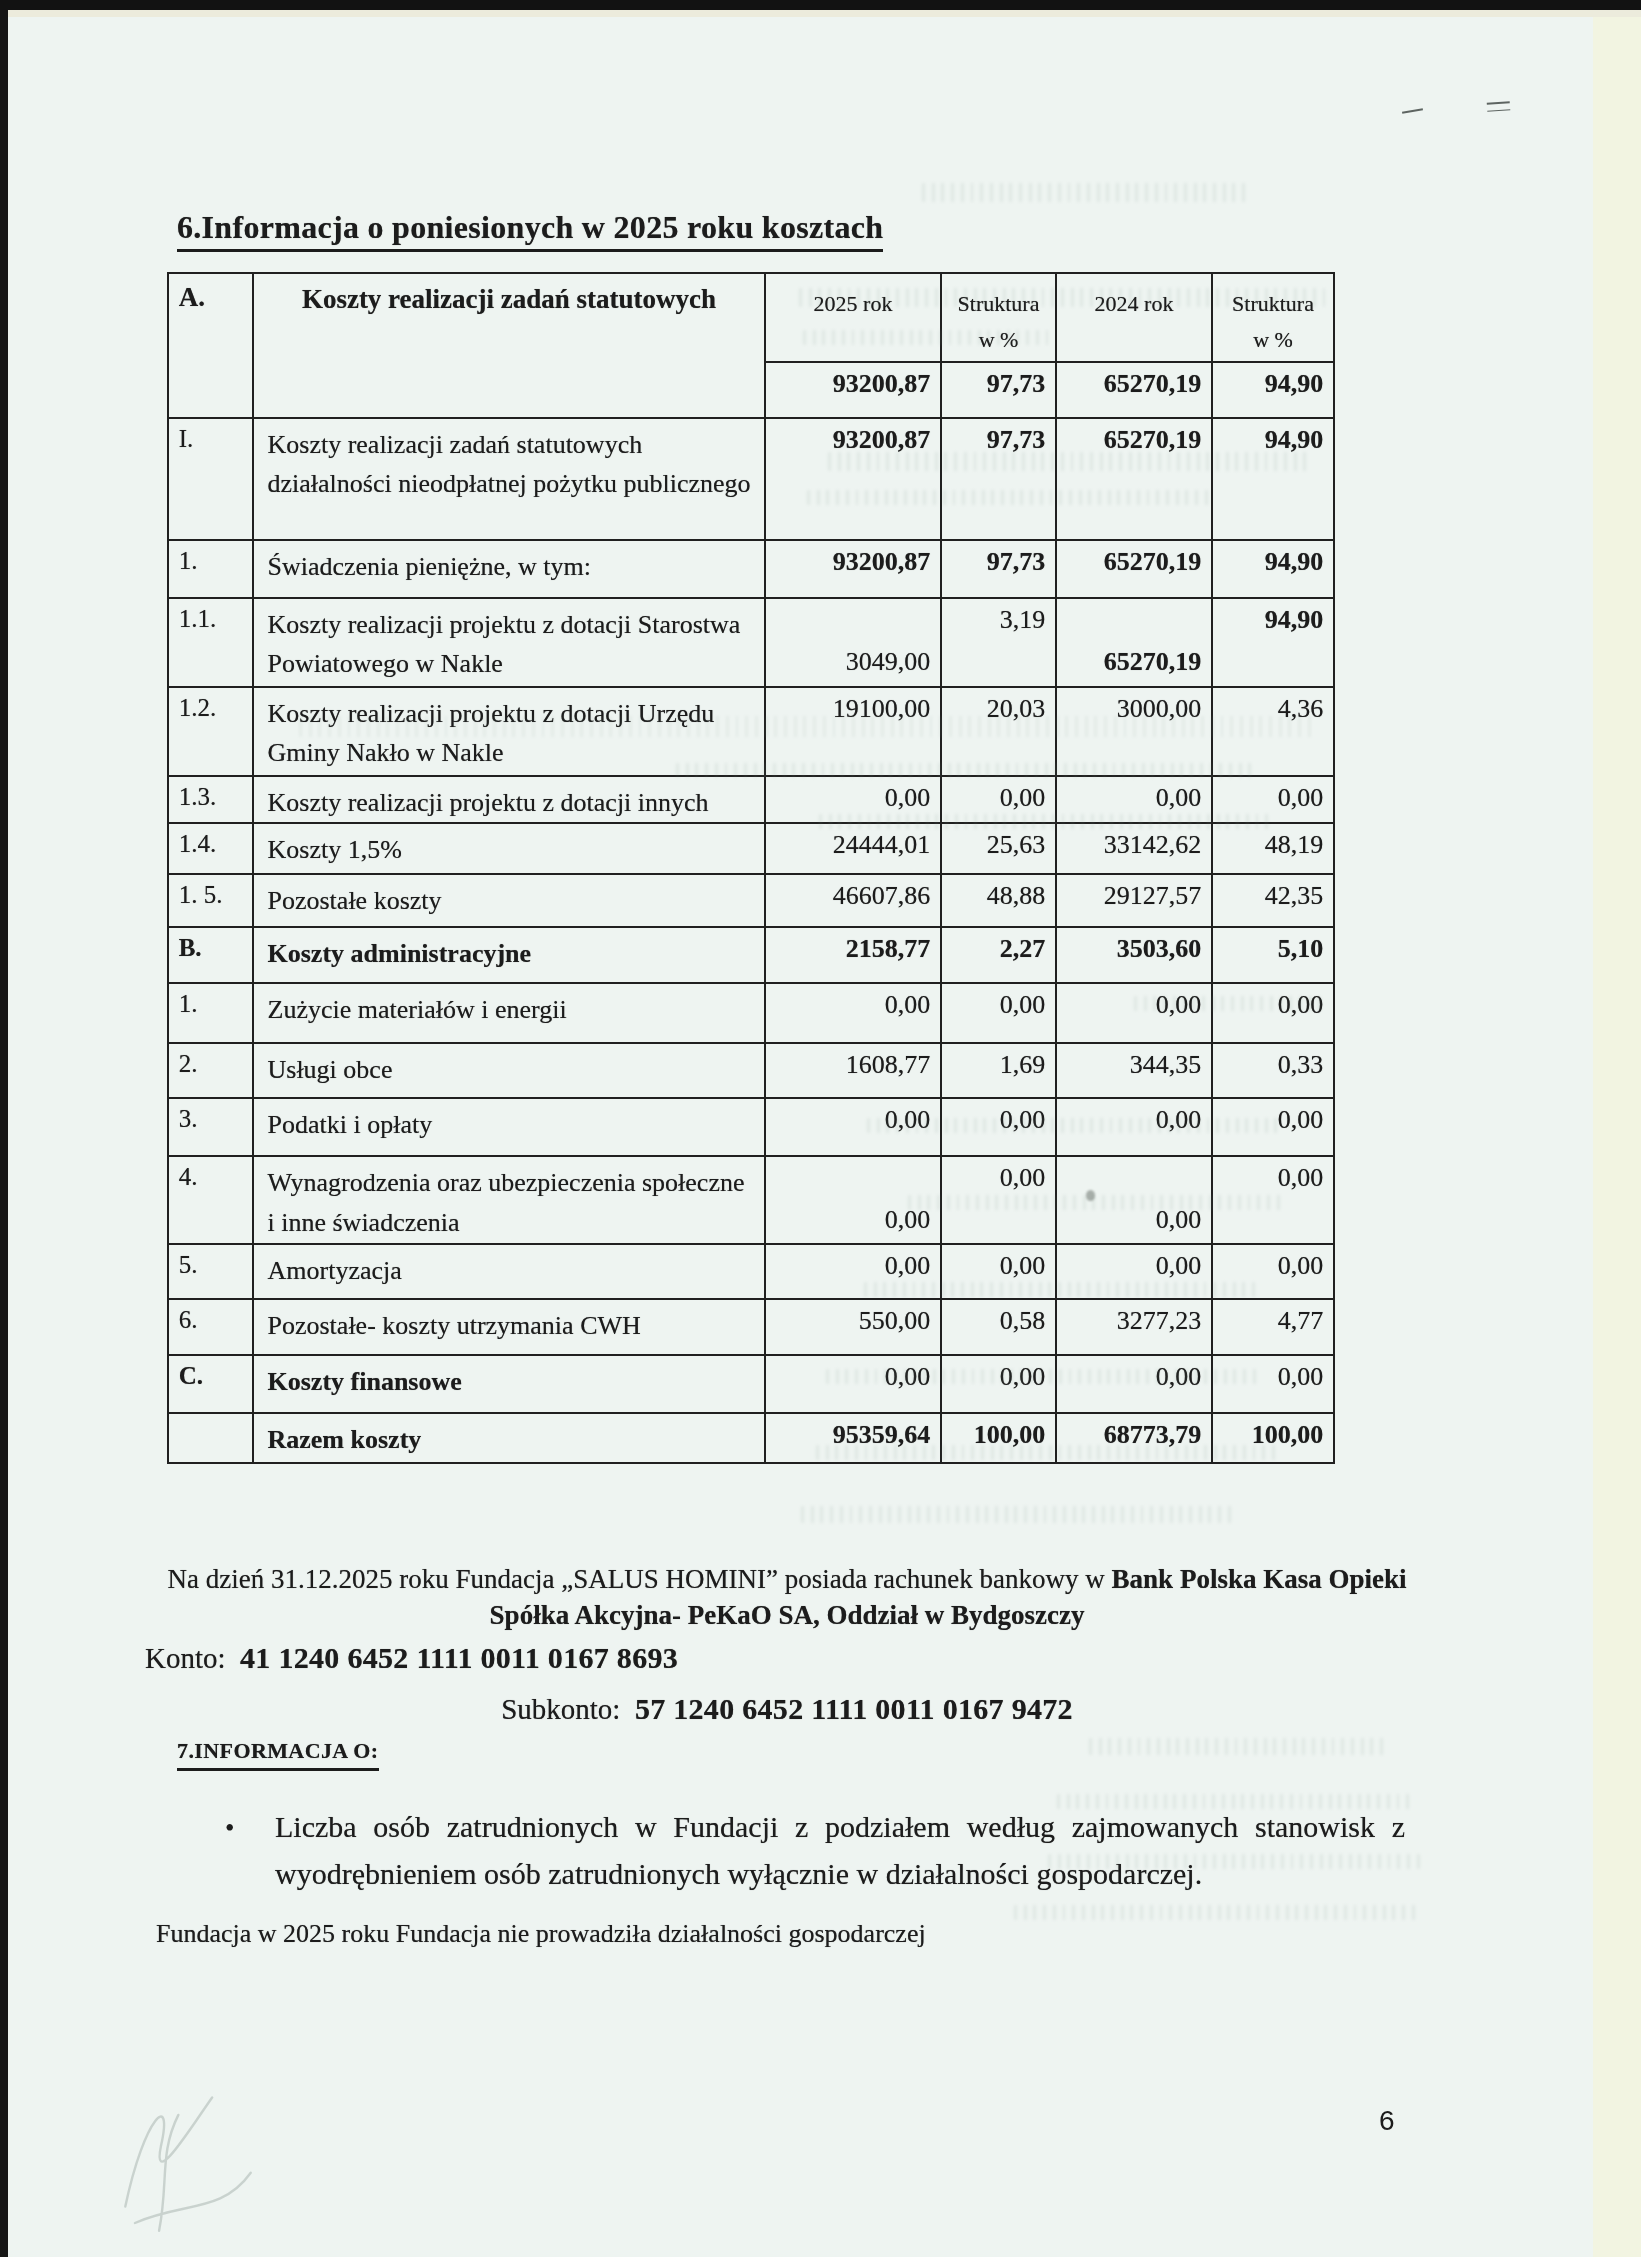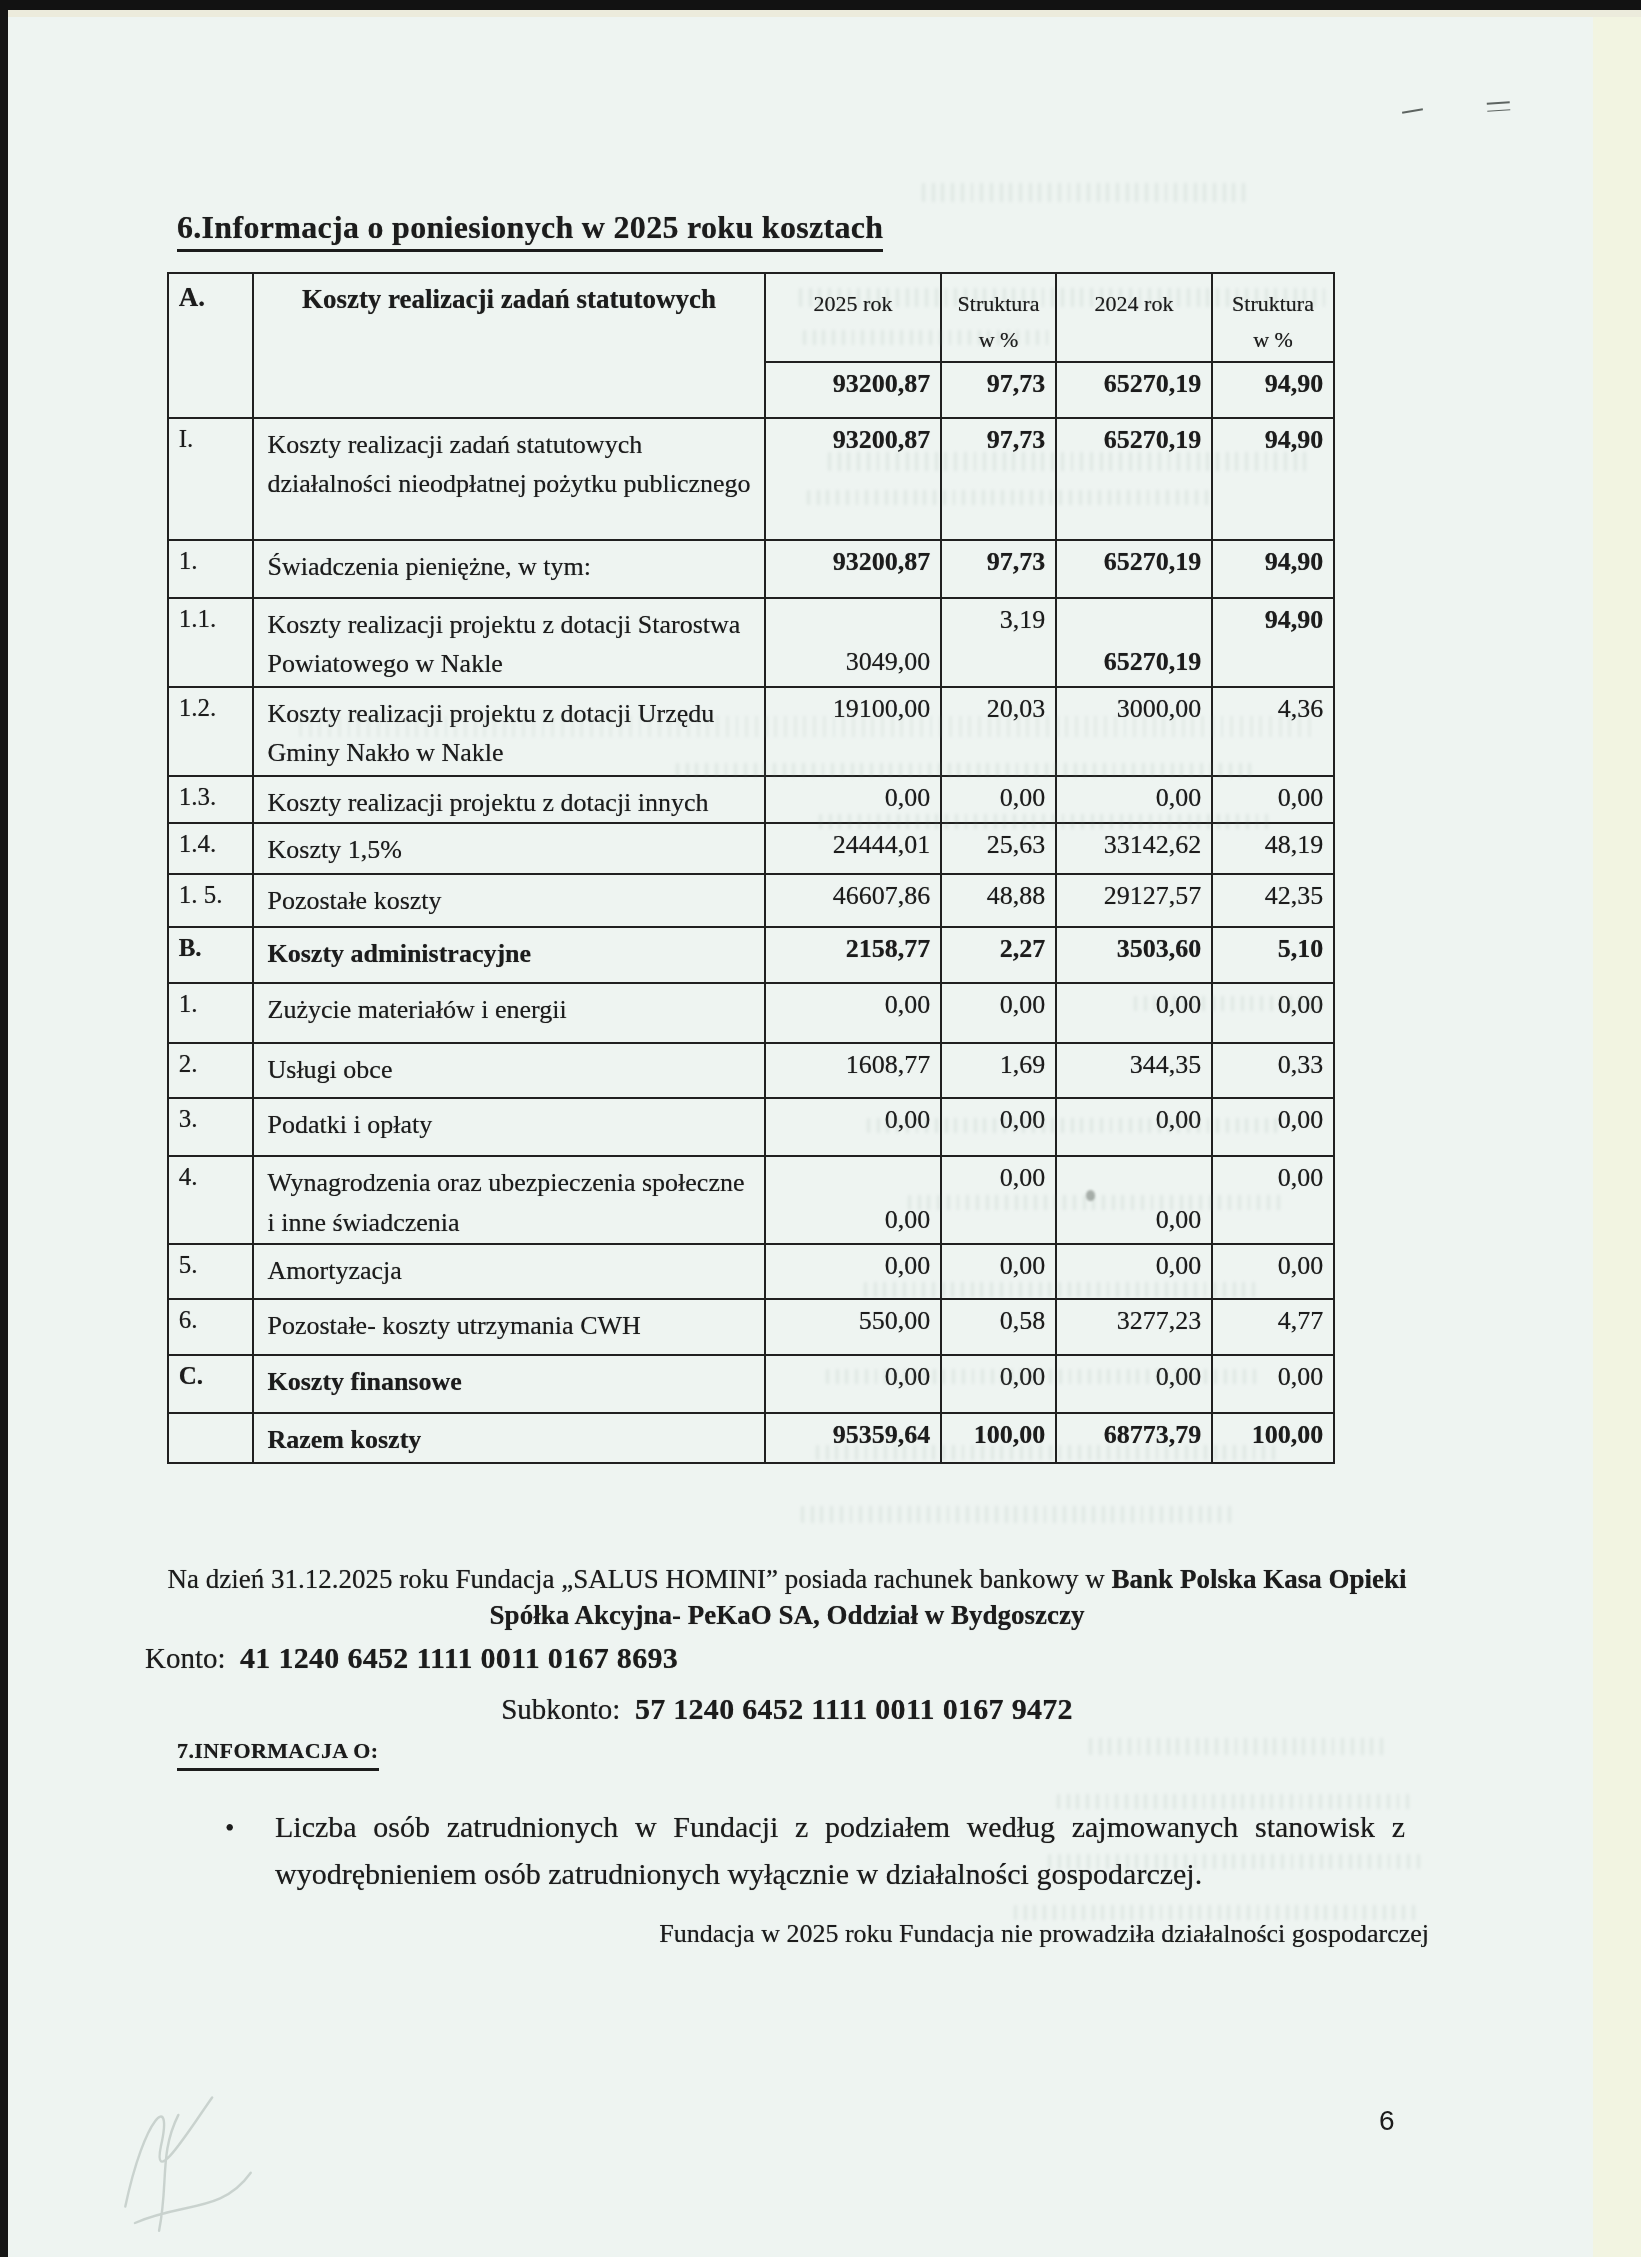--- a/index.html
+++ b/index.html
@@ -48,21 +48,21 @@
   .konto-line b,.subkonto-line b{font-size:30px;letter-spacing:0.3px;}
 
   .section7-title{
     position:absolute;left:177px;top:1738px;
     font-size:22px;font-weight:bold;letter-spacing:0.4px;
     border-bottom:3.9px solid #1c1c1c;padding-bottom:3.9px;display:inline-block;
   }
   .bullet-dot{position:absolute;left:225px;top:1813px;font-size:27px;}
   .bullet-text{position:absolute;left:275px;top:1804px;width:1130px;
     font-size:30px;line-height:1.55;text-align:justify;}
-  .note-line{position:absolute;left:145px;top:1919px;width:1284px;text-align:right;font-size:26px;}
+  .note-line{position:absolute;left:156px;top:1919px;width:1284px;text-align:left;font-size:26px;}
 
   .page-number{position:absolute;left:1379px;top:2105px;font-size:28px;
     font-family:"Liberation Sans","DejaVu Sans",sans-serif;}
 
   
   .ghost{position:absolute;height:15.4px;filter:blur(1.5px);opacity:.5;border-radius:1.9px;
     background:repeating-linear-gradient(90deg,rgba(123,146,138,.26) 0 2.9px,rgba(123,146,138,0) 2.9px 9.7px);}
   .pen-mark{position:absolute;border-top:2.4px solid #5d6461;}
   .smudge{position:absolute;width:8.7px;height:10.6px;background:#6d756f;border-radius:50%;
     filter:blur(1px);opacity:.55;}

